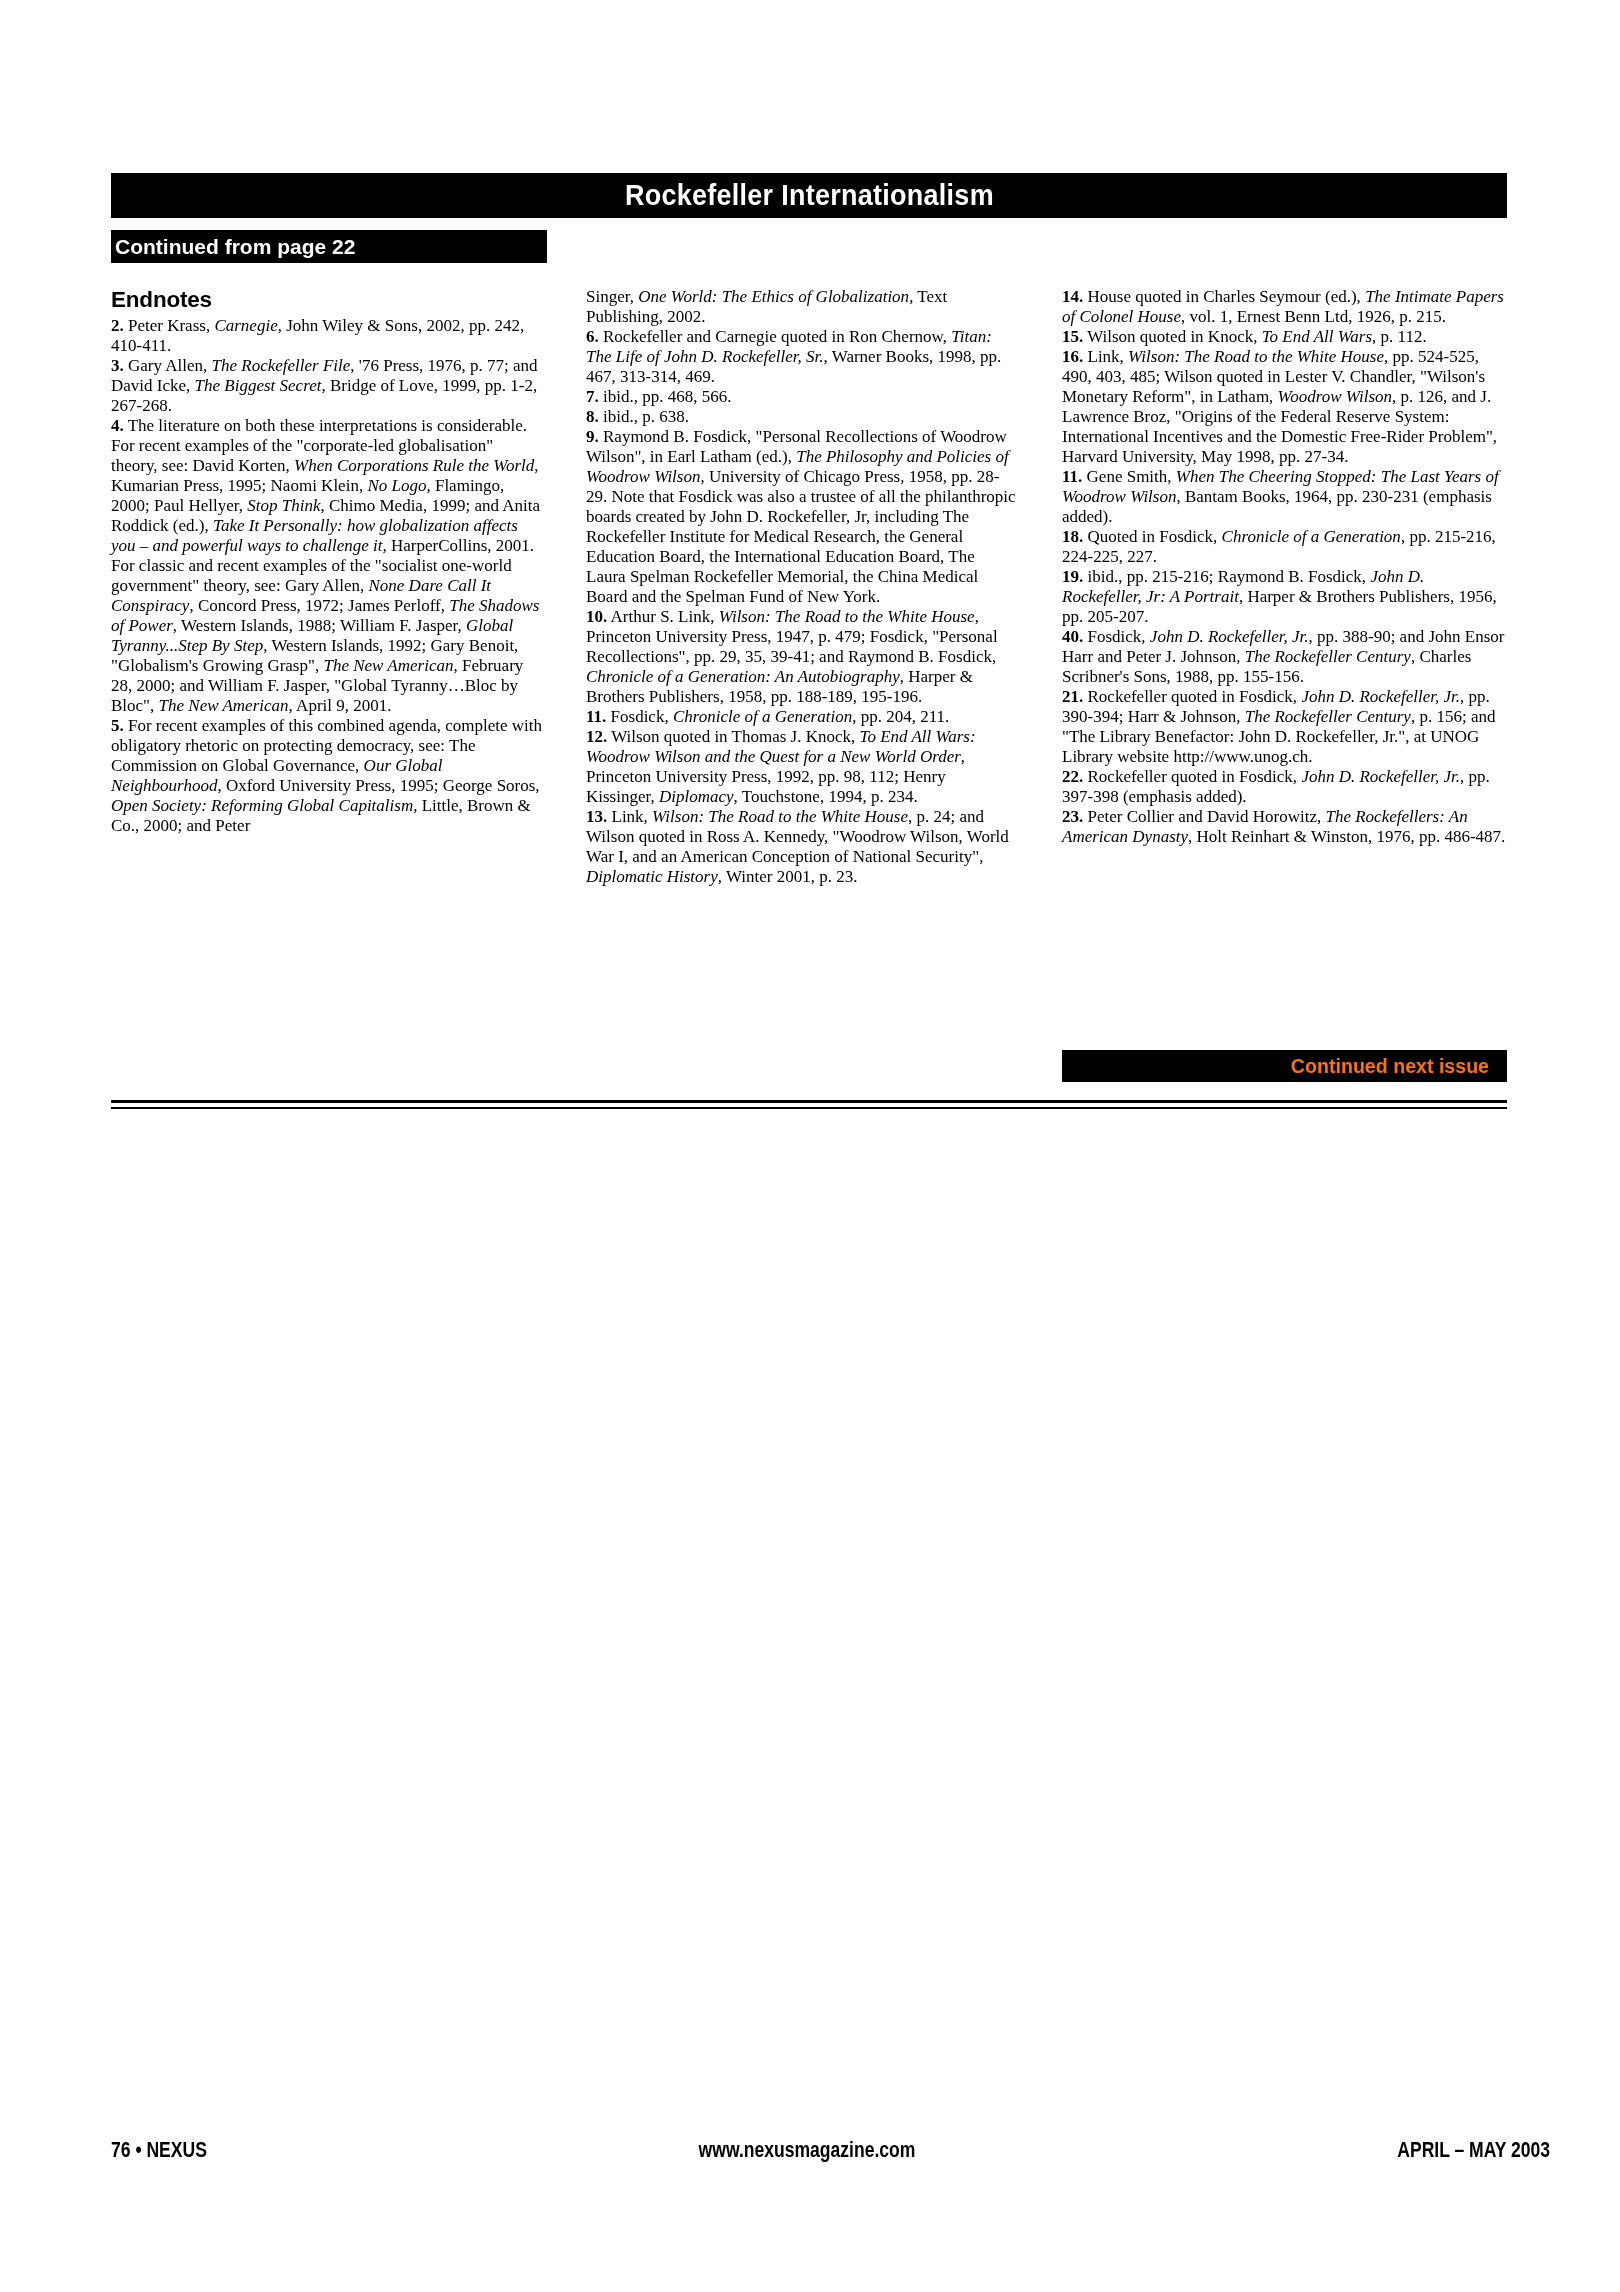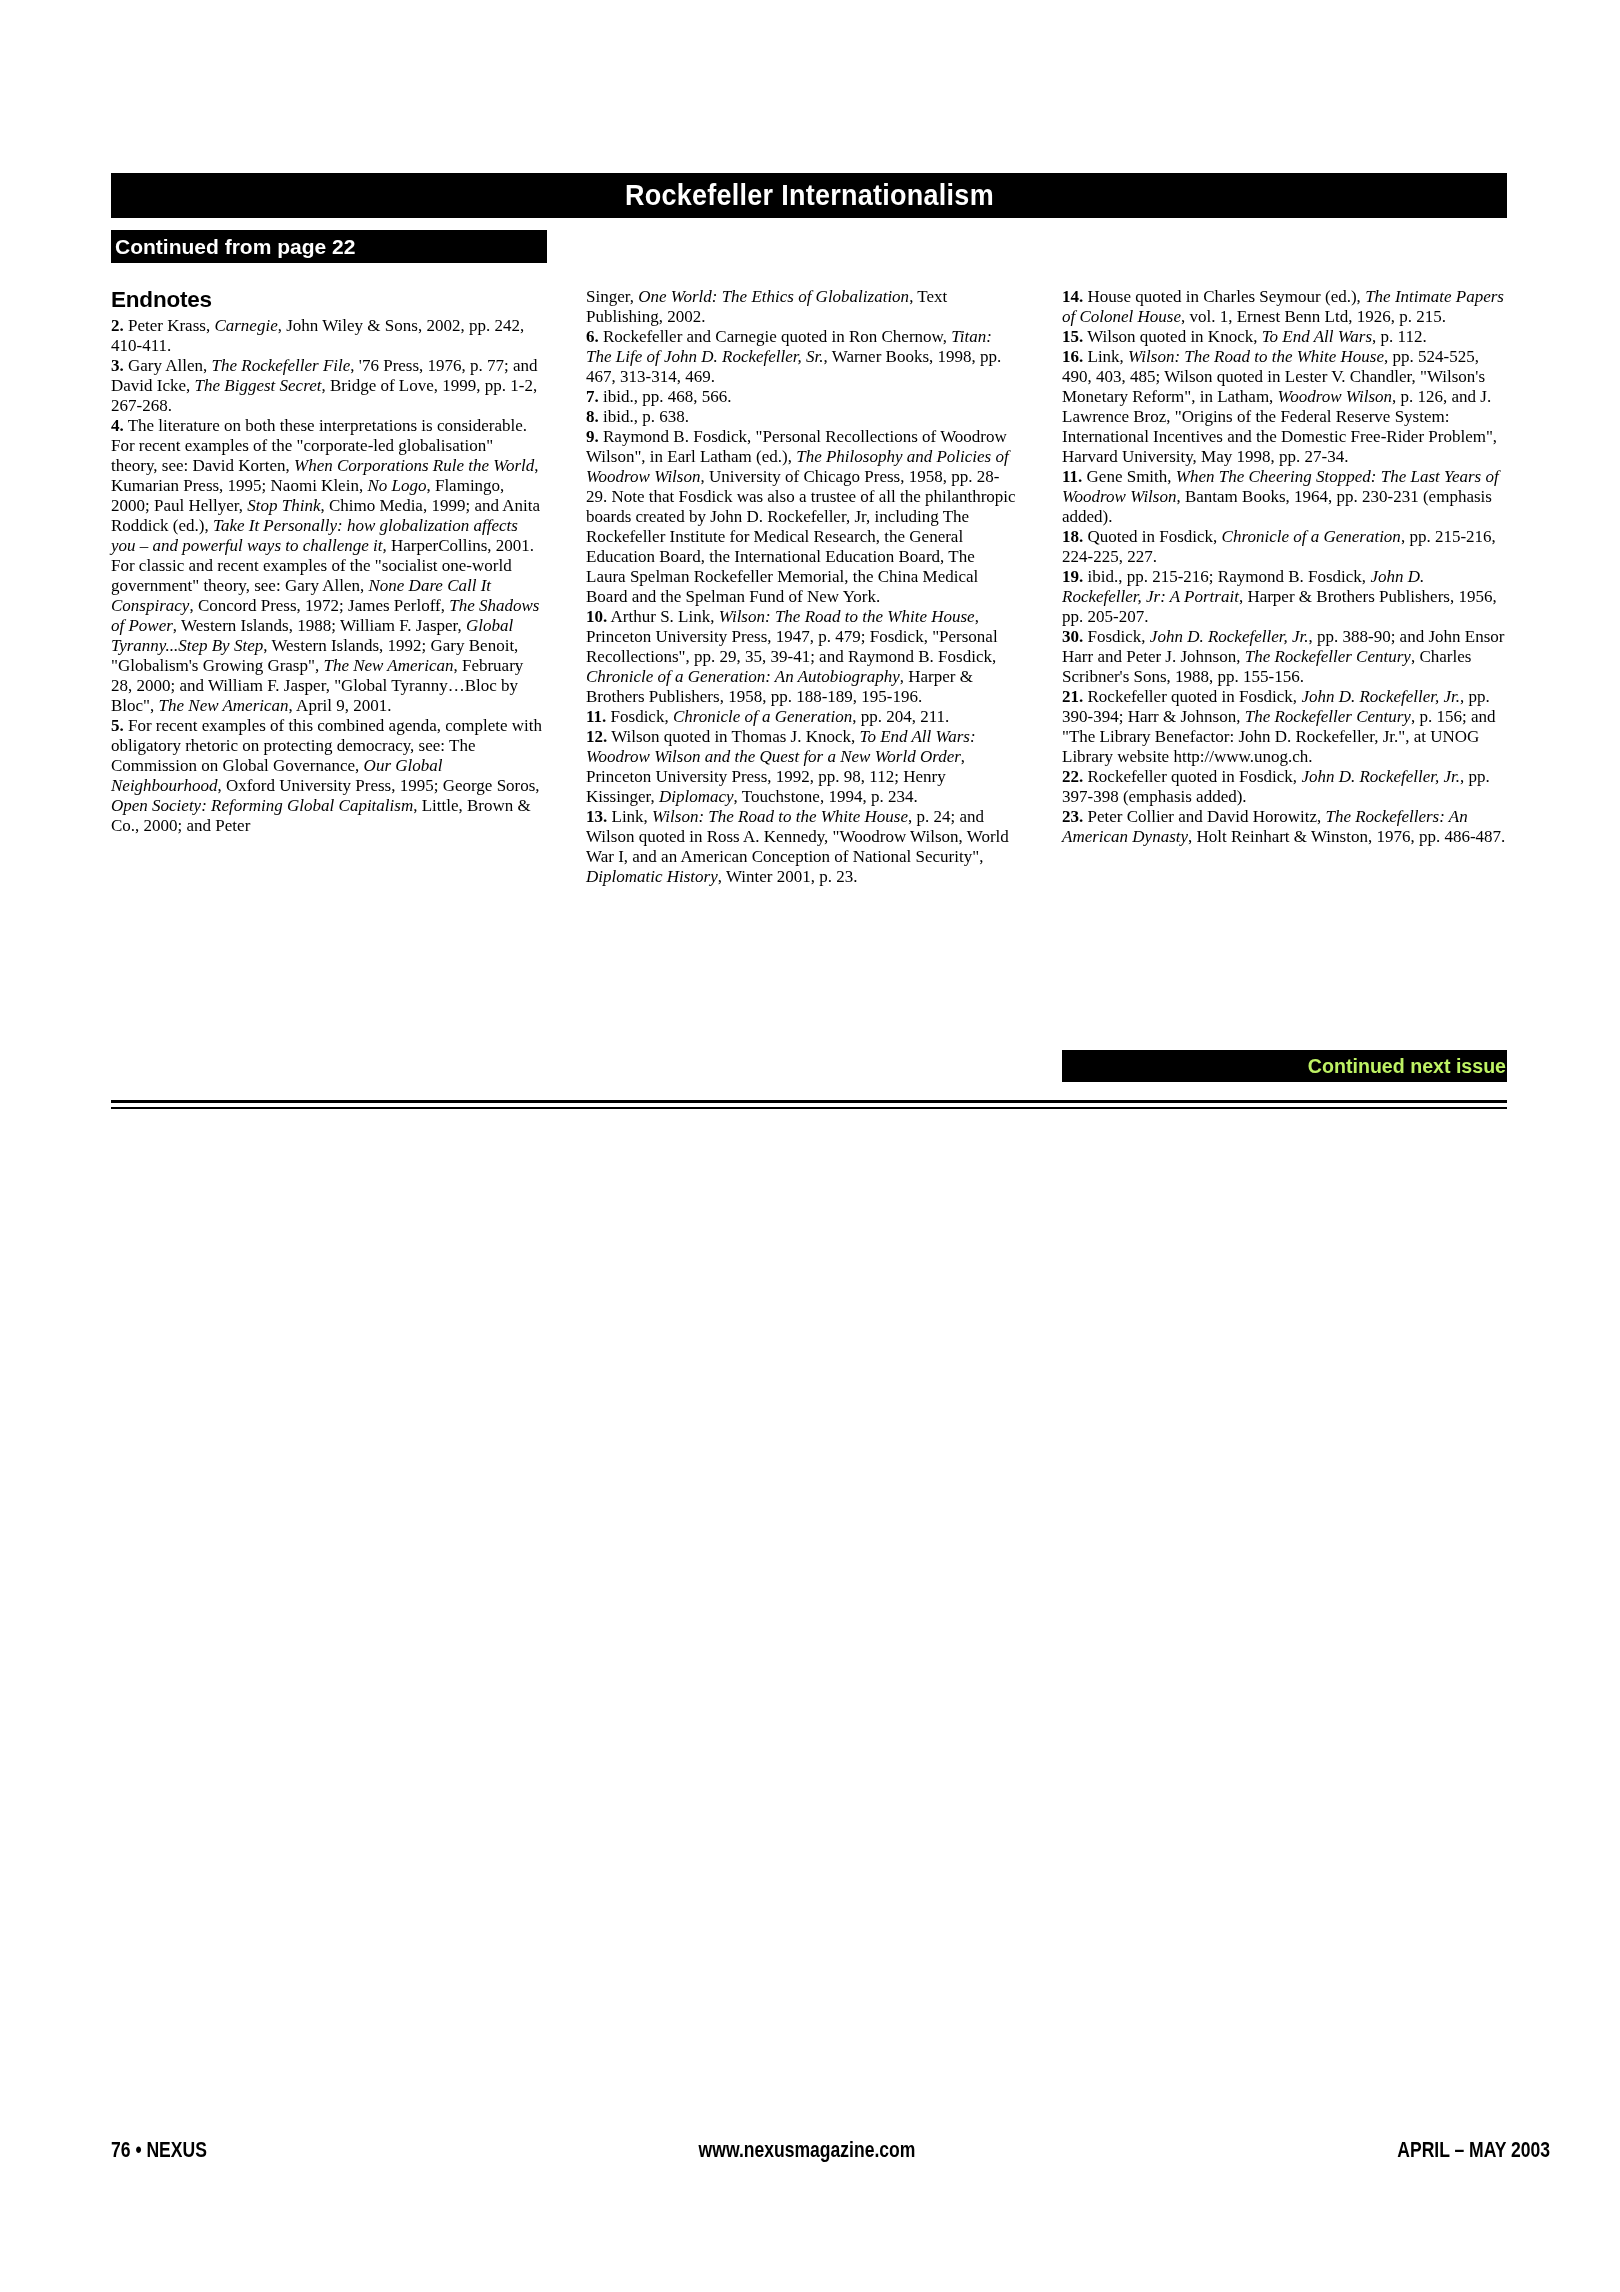--- a/index.html
+++ b/index.html
@@ -108,25 +108,25 @@
     left: 1062px;
     top: 1050px;
     width: 445px;
     height: 32px;
     background: #000000;
     display: flex;
     align-items: center;
     justify-content: flex-end;
   }
   .continued-next .cn-text {
-    color: #bef264;
+    color: #f97316;
     font-family: "Liberation Sans", sans-serif;
     font-weight: bold;
     font-size: 19.6px;
-    padding-right: 1px;
+    padding-right: 18px;
     white-space: nowrap;
   }
 
   
   .rule-wrap {
     position: absolute;
     left: 111px;
     top: 1100px;
     width: 1396px;
   }
@@ -200,21 +200,21 @@
       <div class="note"><span class="num">13.</span>  Link, <i>Wilson:  The Road to the White House</i>, p. 24; and Wilson quoted in Ross A. Kennedy, "Woodrow Wilson, World War I, and an American Conception of National Security", <i>Diplomatic History</i>, Winter 2001, p. 23.</div>
     </div>
 
     <div class="col col-3">
       <div class="note"><span class="num">14.</span>  House quoted in Charles Seymour (ed.), <i>The Intimate Papers of Colonel House</i>, vol. 1, Ernest Benn Ltd, 1926, p. 215.</div>
       <div class="note"><span class="num">15.</span>  Wilson quoted in Knock, <i>To End All Wars</i>, p. 112.</div>
       <div class="note"><span class="num">16.</span>  Link, <i>Wilson:  The Road to the White House</i>, pp. 524-525, 490, 403, 485; Wilson quoted in Lester V. Chandler, "Wilson's Monetary Reform", in Latham, <i>Woodrow Wilson</i>, p. 126, and J. Lawrence Broz, "Origins of the Federal Reserve System:  International Incentives and the Domestic Free-Rider Problem", Harvard University, May 1998, pp. 27-34.</div>
       <div class="note"><span class="num">11.</span>  Gene Smith, <i>When The Cheering Stopped:  The Last Years of Woodrow Wilson</i>, Bantam Books, 1964, pp. 230-231 (emphasis added).</div>
       <div class="note"><span class="num">18.</span>  Quoted in Fosdick, <i>Chronicle of a Generation</i>, pp. 215-216, 224-225, 227.</div>
       <div class="note"><span class="num">19.</span>  ibid., pp. 215-216; Raymond B. Fosdick, <i>John D. Rockefeller, Jr:  A Portrait</i>, Harper &amp; Brothers Publishers, 1956, pp. 205-207.</div>
-      <div class="note"><span class="num">30.</span>  Fosdick, <i>John D. Rockefeller, Jr.</i>, pp. 388-90; and John Ensor Harr and Peter J. Johnson, <i>The Rockefeller Century</i>, Charles Scribner's Sons, 1988, pp. 155-156.</div>
+      <div class="note"><span class="num">40.</span>  Fosdick, <i>John D. Rockefeller, Jr.</i>, pp. 388-90; and John Ensor Harr and Peter J. Johnson, <i>The Rockefeller Century</i>, Charles Scribner's Sons, 1988, pp. 155-156.</div>
       <div class="note"><span class="num">21.</span>  Rockefeller quoted in Fosdick, <i>John D. Rockefeller, Jr.</i>, pp. 390-394; Harr &amp; Johnson, <i>The Rockefeller Century</i>, p. 156; and "The Library Benefactor:  John D. Rockefeller, Jr.", at UNOG Library website http://www.unog.ch.</div>
       <div class="note"><span class="num">22.</span>  Rockefeller quoted in Fosdick, <i>John D. Rockefeller, Jr.</i>, pp. 397-398 (emphasis added).</div>
       <div class="note"><span class="num">23.</span>  Peter Collier and David Horowitz, <i>The Rockefellers:  An American Dynasty</i>, Holt Reinhart &amp; Winston, 1976, pp. 486-487.</div>
     </div>
 
   </div>
 
   <div class="continued-next">
     <span class="cn-text">Continued next issue</span>
   </div>

